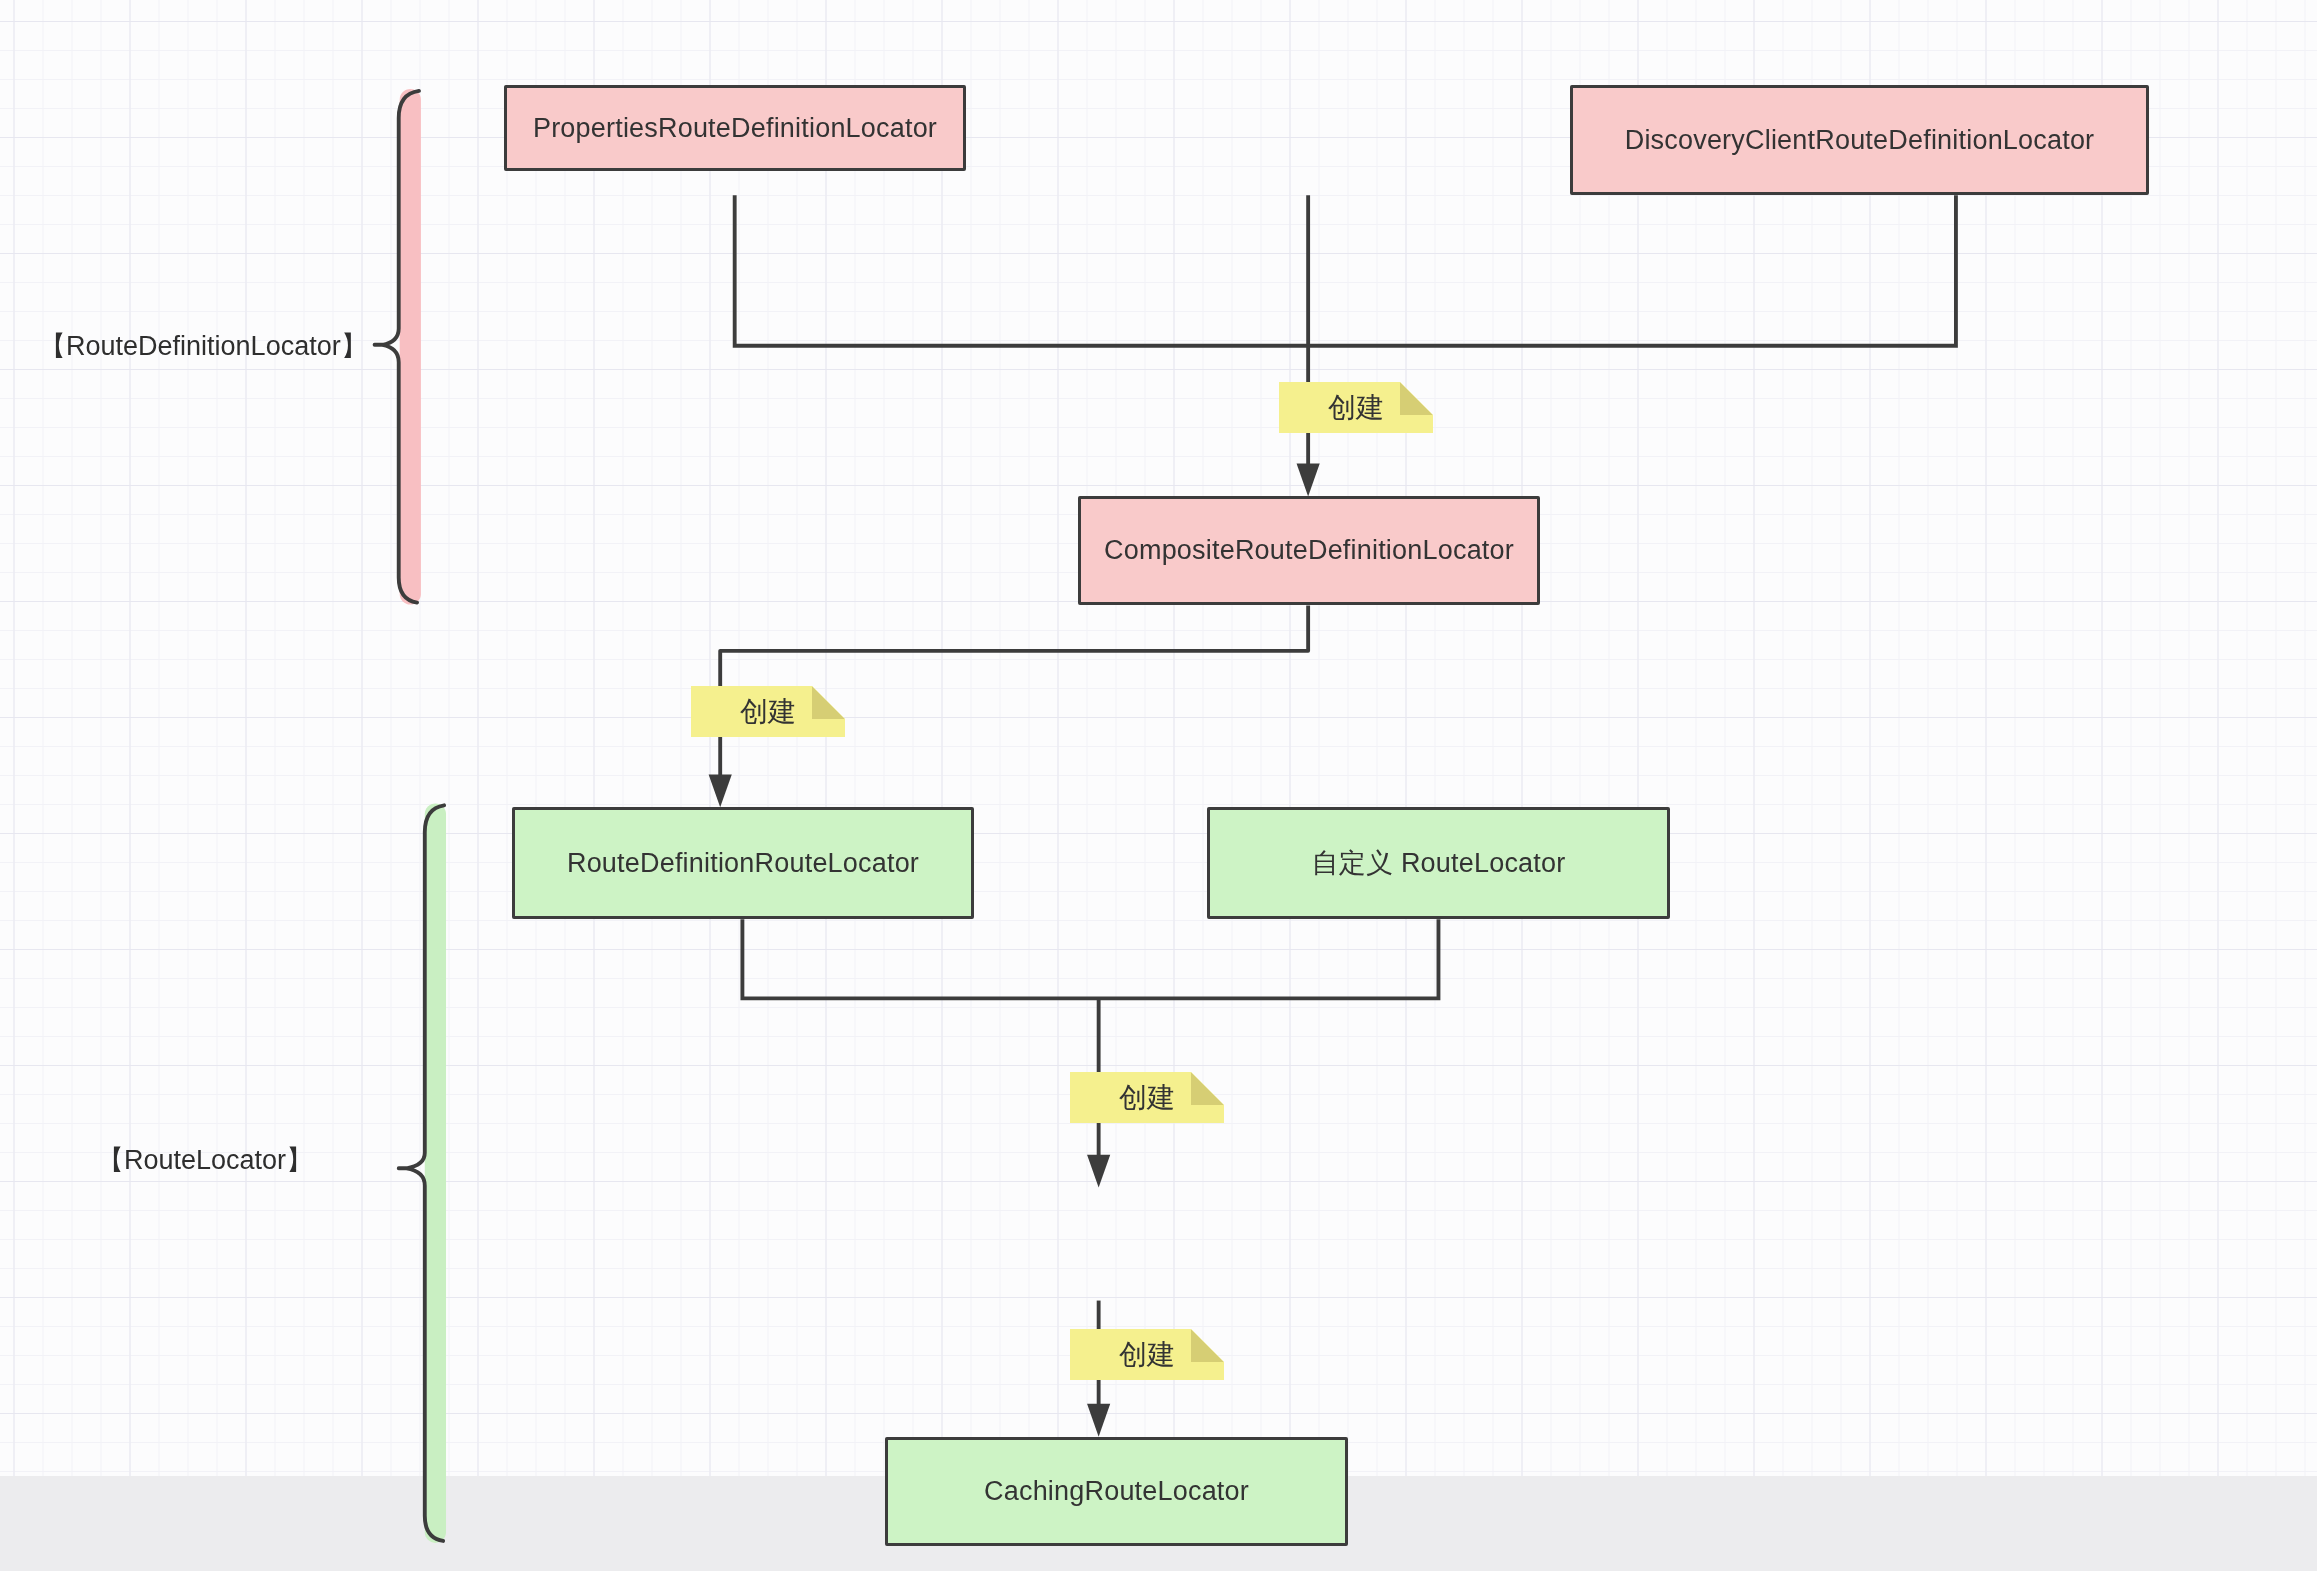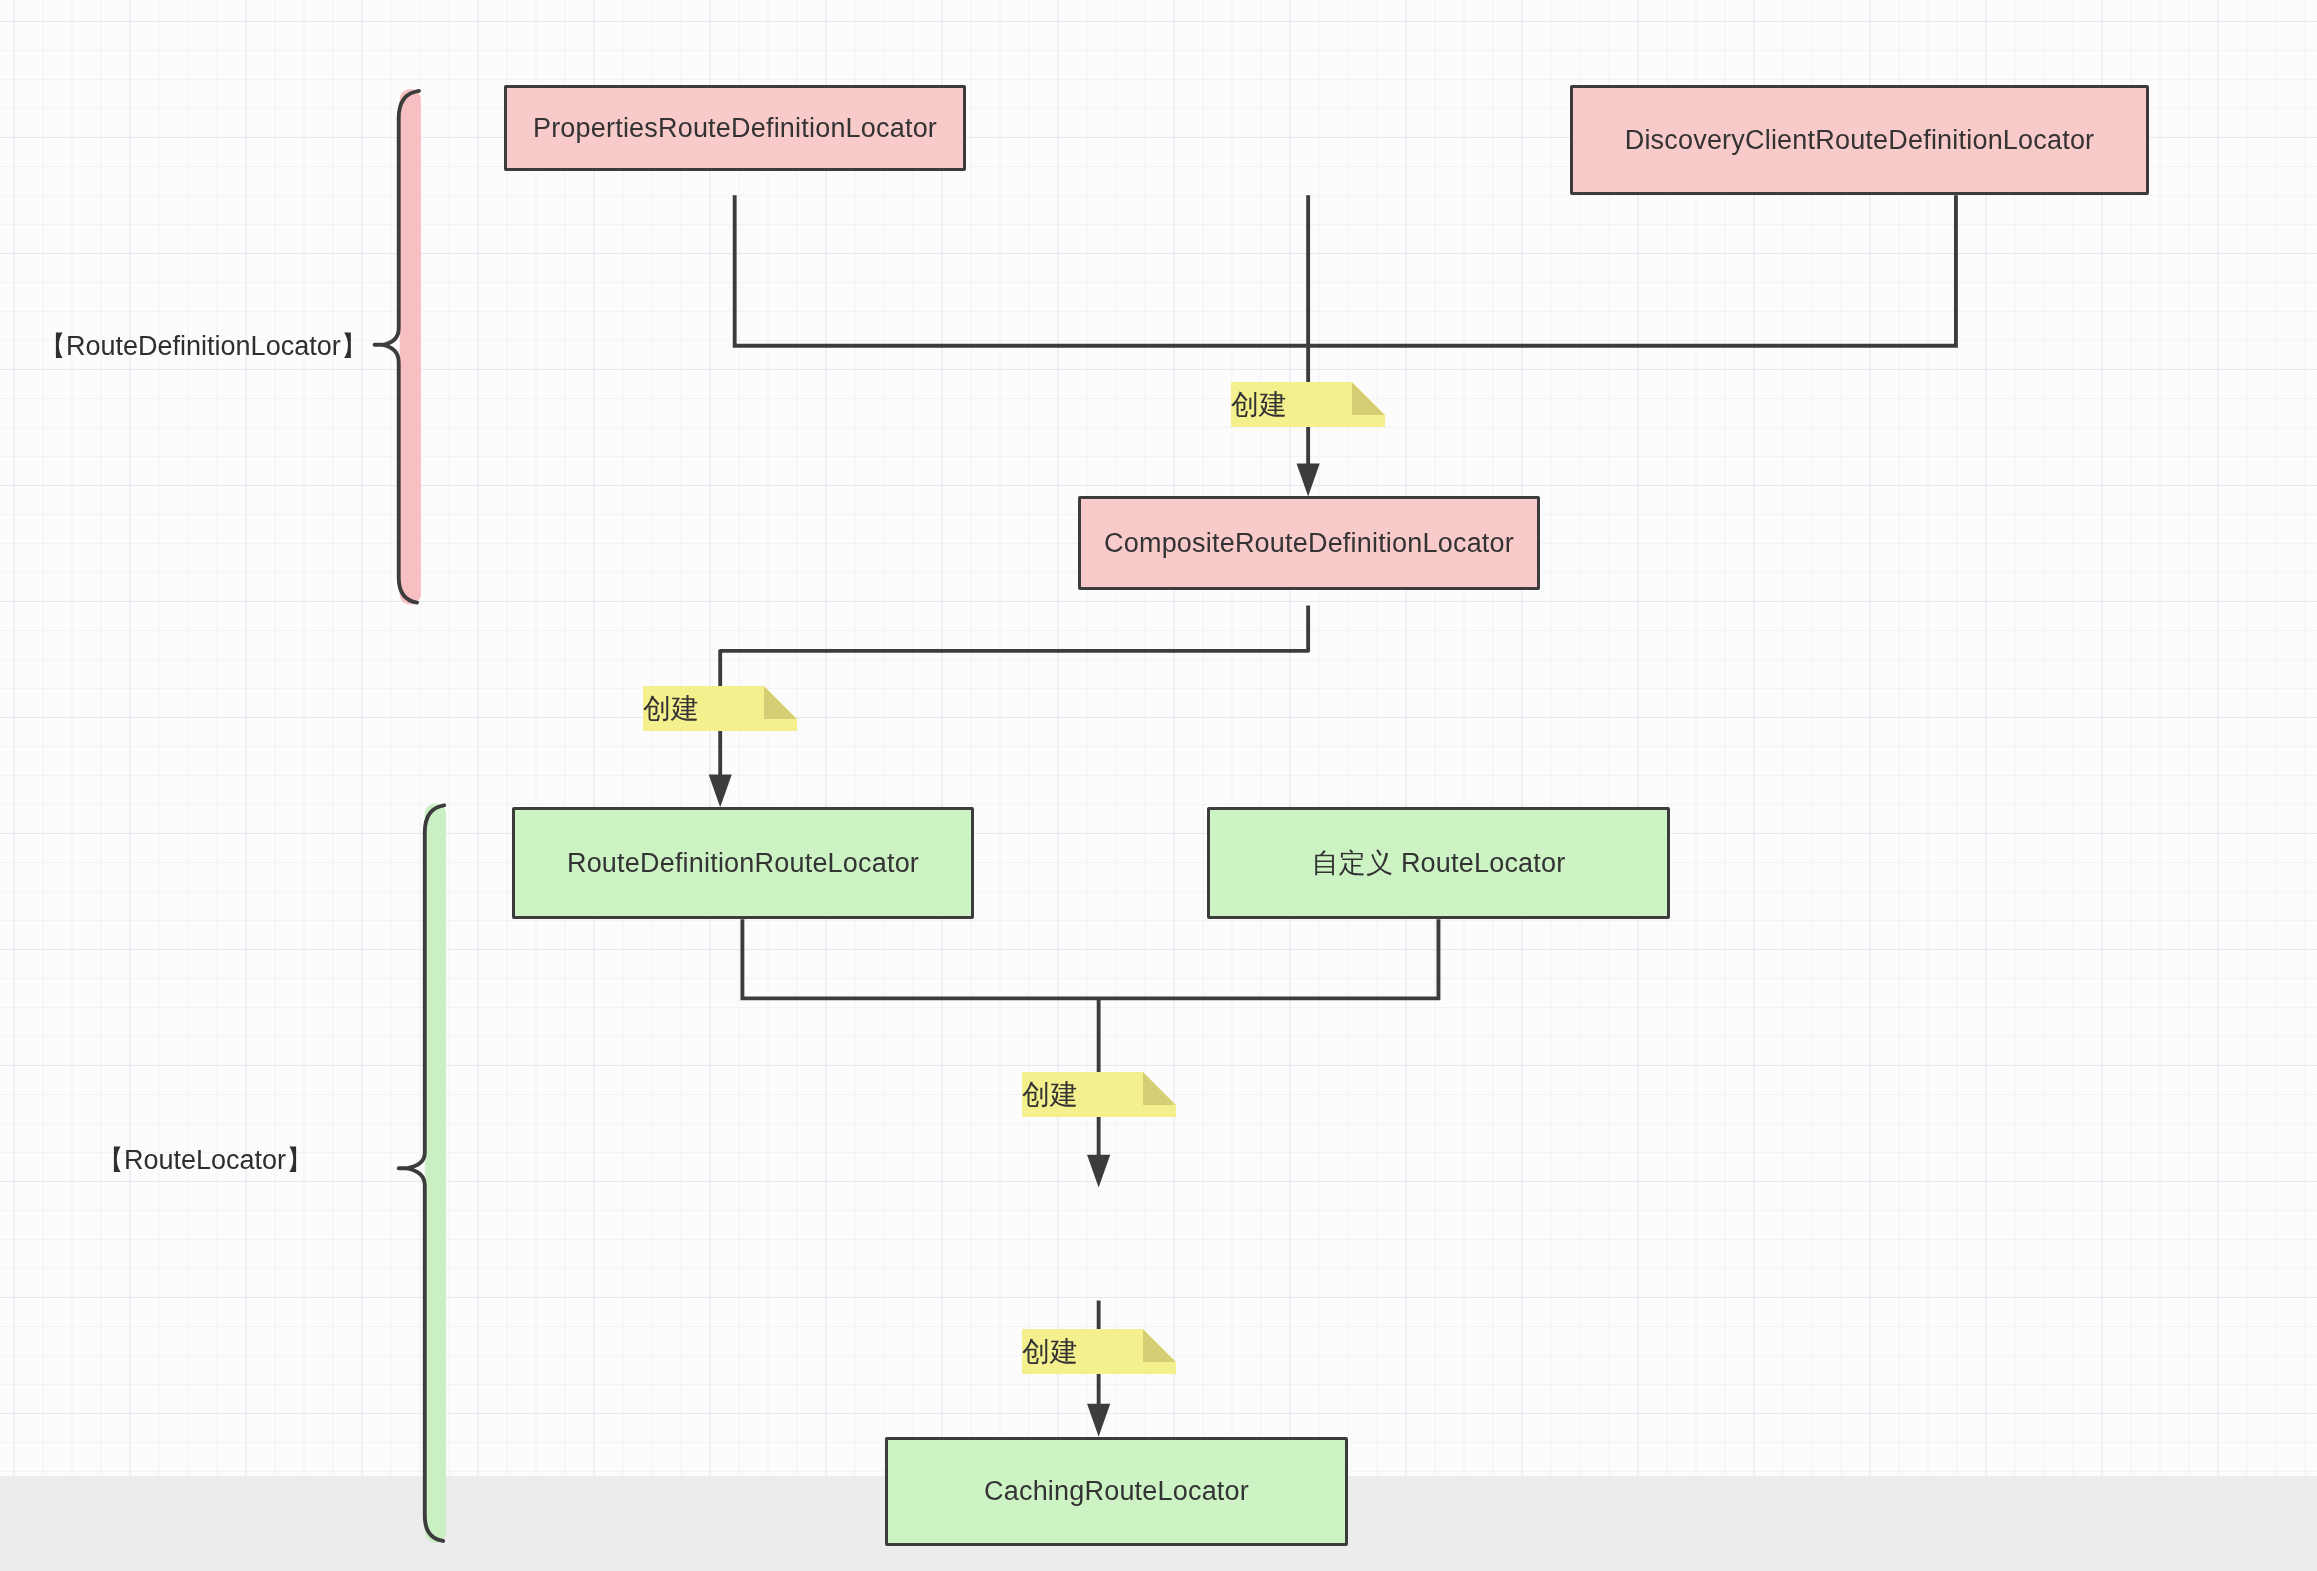--- a/index.html
+++ b/index.html
@@ -33,24 +33,24 @@
   .node{
     position:absolute;box-sizing:border-box;z-index:3;
     display:flex;align-items:center;justify-content:center;
     border:3.4px solid var(--stroke);border-radius:1.9px;
     font-size:27px;color:var(--text);text-align:center;letter-spacing:0.2px;
   }
   .node.pink{background:var(--pink-fill);}
   .node.green{background:var(--green-fill);}
   .note{
     position:absolute;box-sizing:border-box;z-index:4;
-    width:154px;height:45px;background:var(--yellow-fill);
+    width:154px;height:51px;background:var(--yellow-fill);
     clip-path:polygon(0 0, calc(100% - 33px) 0, 100% 33px, 100% 100%, 0 100%);
-    display:flex;align-items:center;
-    font-size:28px;color:var(--text);
+    display:flex;align-items:center;justify-content:center;
+    font-size:28px;color:var(--text);margin-left:48px;
   }
   .note .fold{
     position:absolute;top:0;right:0;width:33px;height:33px;
     background:var(--yellow-fold);
     clip-path:polygon(0 0, 100% 100%, 0 100%);
   }
   .brace-label{
     position:absolute;z-index:3;font-size:27px;color:#2e2e2e;
     text-align:left;white-space:nowrap;
   }
@@ -92,21 +92,21 @@
     </g>
   </svg>
 
   <div class="node pink" style="left:504px;top:85px;width:462px;height:86px;">
     <span>PropertiesRouteDefinitionLocator</span>
   </div>
   <div class="node pink" style="left:1570px;top:85px;width:579px;height:110px;">
     <span>DiscoveryClientRouteDefinitionLocator</span>
   </div>
 
-  <div class="node pink" style="left:1078px;top:496px;width:462px;height:94px;">
+  <div class="node pink" style="left:1078px;top:496px;width:462px;height:109px;">
     <span>CompositeRouteDefinitionLocator</span>
   </div>
 
   <div class="node green" style="left:1207px;top:807px;width:463px;height:112px;">
     <span>自定义 RouteLocator</span>
   </div>
   <div class="node green" style="left:512px;top:807px;width:462px;height:112px;">
     <span>RouteDefinitionRouteLocator</span>
   </div>
 

